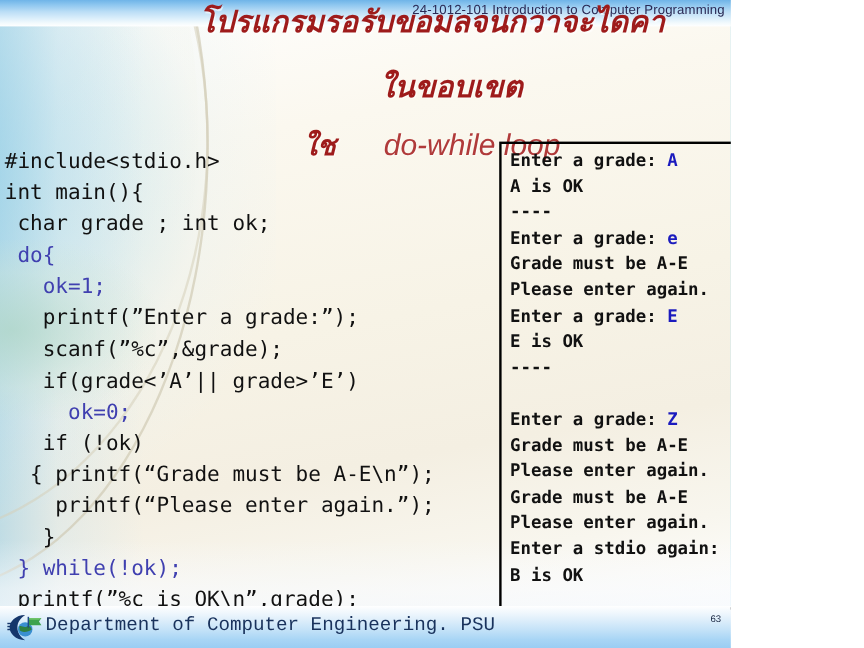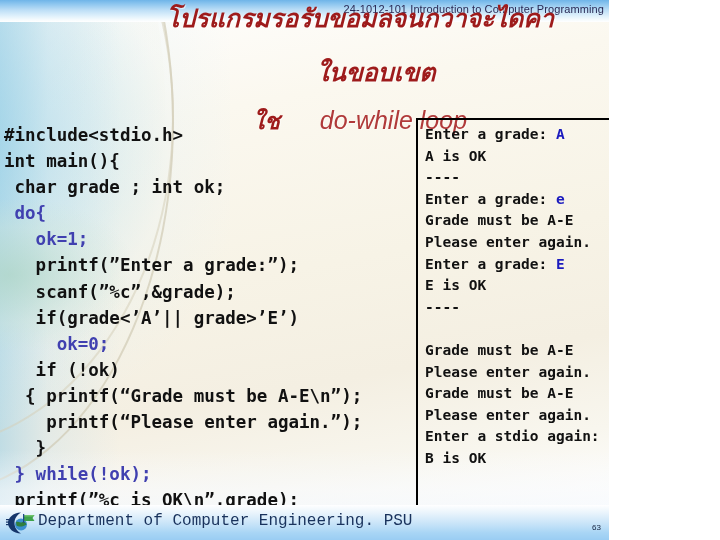--- a/index.html
+++ b/index.html
@@ -176,21 +176,21 @@
     text-shadow: 1px 1px 0 rgba(255,255,255,0.55);
   }
 
   
   .code-block {
     position: absolute;
     left: 4px; top: 122px;
     width: 440px;
     font-family: "DejaVu Sans Mono", monospace;
     font-size: 17.5px;
-    font-weight: bold;
+    font-weight: normal;
     line-height: 26.1px;
     color: #111111;
     white-space: pre;
   }
   .code-line { white-space: pre; }
   .kw { color: #4040B0; }
 
   
   .console {
     position: absolute;
@@ -228,21 +228,21 @@
   .footer-text {
     position: absolute;
     left: 38px; bottom: 10px;
     font-family: Liberation Mono, monospace;
     font-size: 16px;
     color: #19325c;
     white-space: nowrap;
   }
   .footer-page {
     position: absolute;
-    right: 8px; bottom: 8px;
+    right: 8px; bottom: 20px;
     font-family: "Liberation Sans", sans-serif;
     font-size: 8px;
     color: #14213d;
   }
   .logo {
     position: absolute;
     left: 6px; bottom: 5px;
     width: 30px; height: 24px;
   }
 </style>
@@ -275,20 +275,21 @@
       <div class="console-line"><span>Enter a grade: </span><span class="in">A</span></div>
       <div class="console-line"><span>A is OK</span></div>
       <div class="console-line"><span>----</span></div>
       <div class="console-line"><span>Enter a grade: </span><span class="in">e</span></div>
       <div class="console-line"><span>Grade must be A-E</span></div>
       <div class="console-line"><span>Please enter again.</span></div>
       <div class="console-line"><span>Enter a grade: </span><span class="in">E</span></div>
       <div class="console-line"><span>E is OK</span></div>
       <div class="console-line"><span>----</span></div>
       <div class="console-line">&nbsp;</div>
+      <div class="console-line"><span>Enter a grade: </span><span class="in">Z</span></div>
       <div class="console-line"><span>Grade must be A-E</span></div>
       <div class="console-line"><span>Please enter again.</span></div>
       <div class="console-line"><span>Grade must be A-E</span></div>
       <div class="console-line"><span>Please enter again.</span></div>
       <div class="console-line"><span>Enter a stdio again: </span><span class="in">B</span></div>
       <div class="console-line"><span>B is OK</span></div>
     </div>
 
   <div class="footer-band"></div>
   <svg class="logo" viewBox="0 0 60 48">

